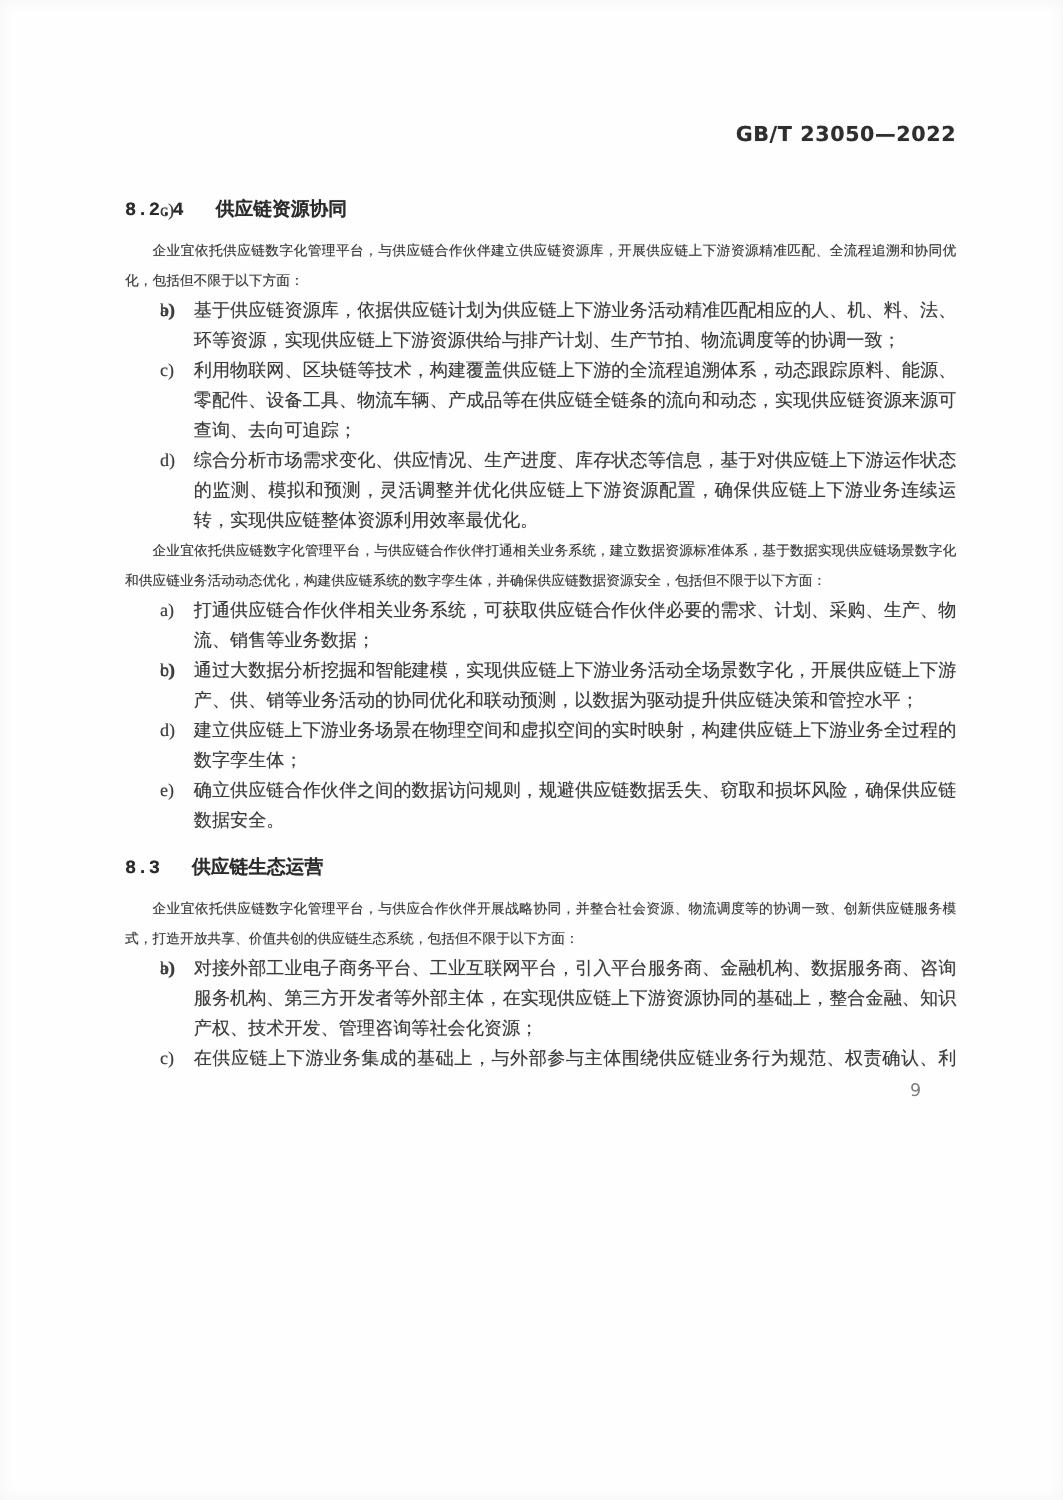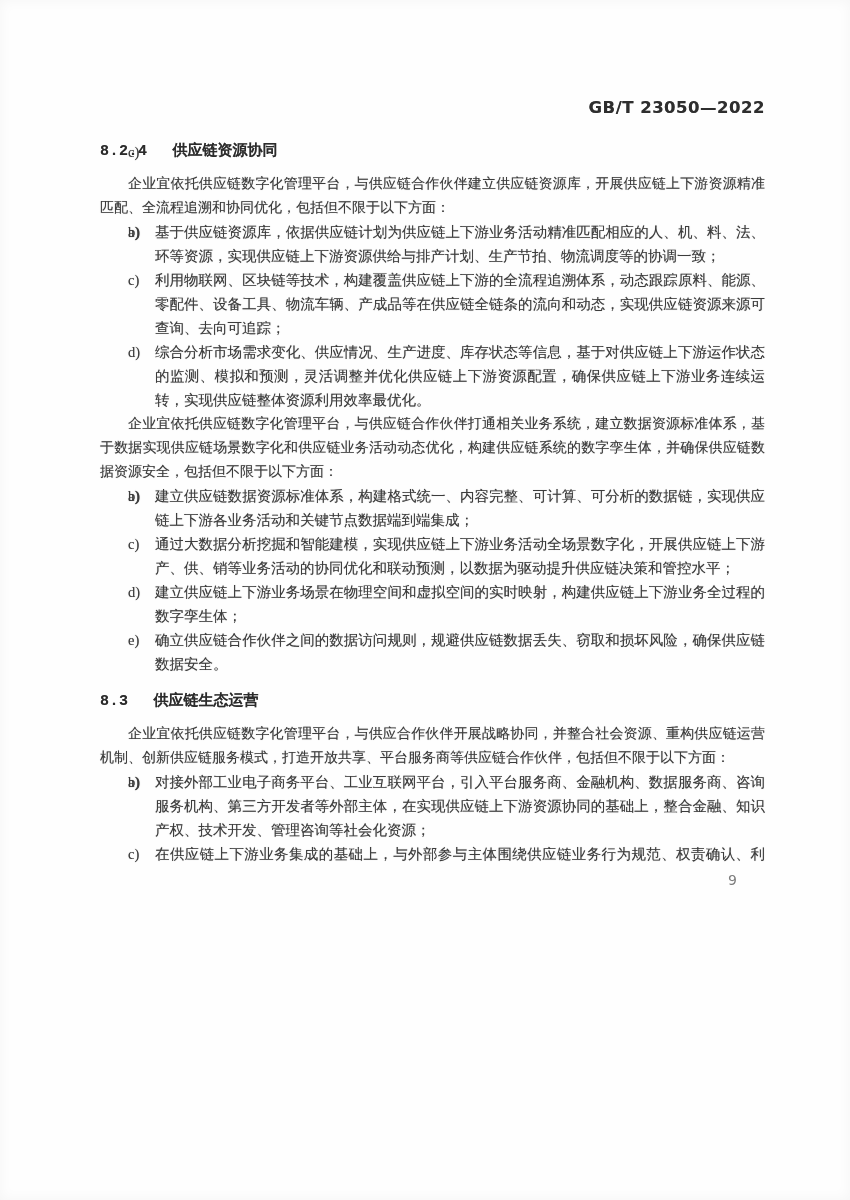--- a/index.html
+++ b/index.html
@@ -18,31 +18,31 @@
   .content{
     position:absolute;
     left:100px;top:0;
     width:665px;
     padding-top:97px;
     color:#3c3c3c;
   }
   .doc-header{
     text-align:right;
     line-height:22px;
-    margin-bottom:21px;
+    margin-bottom:38px;
     font-family:"DejaVu Sans","Liberation Sans",sans-serif;
     font-weight:bold;
     font-size:16.5px;
     letter-spacing:0.5px;
     color:#2e2e2e;
     text-shadow:0 0 0.6px rgba(40,40,40,0.55);
   }
   .para{
     margin:0;
-    font-size:14px;
+    font-size:11px;
     line-height:24px;
     text-align:justify;
     text-justify:inter-character;
     text-indent:2em;
     text-shadow:0 0 0.7px rgba(50,50,50,0.5);
   }
   .list-item{
     position:relative;
     padding-left:55px;
     font-size:14.5px;
@@ -119,25 +119,25 @@
     <div class="list-item">
       <span class="li-label">d)</span>
       <span>综合分析市场需求变化、供应情况、生产进度、库存状态等信息，基于对供应链上下游运作状态的监测、模拟和预测，灵活调整并优化供应链上下游资源配置，确保供应链上下游业务连续运转，实现供应链整体资源利用效率最优化。</span>
     </div>
 
 
     <p class="para">企业宜依托供应链数字化管理平台，与供应链合作伙伴打通相关业务系统，建立数据资源标准体系，基于数据实现供应链场景数字化和供应链业务活动动态优化，构建供应链系统的数字孪生体，并确保供应链数据资源安全，包括但不限于以下方面：</p>
 
     <div class="list-item">
       <span class="li-label">a)</span>
+      <span>打通供应链合作伙伴相关业务系统，可获取供应链合作伙伴必要的需求、计划、采购、生产、物流、销售等业务数据；</span>
     </div>
 
     <div class="list-item">
       <span class="li-label">b)</span>
-      <span>建立供应链数据资源标准体系，构建格式统一、内容完整、可计算、可分析的数据链，实现供应链上下游各业务活动和关键节点数据端到端集成；</span>
     </div>
 
     <div class="list-item">
       <span class="li-label">c)</span>
       <span>通过大数据分析挖掘和智能建模，实现供应链上下游业务活动全场景数字化，开展供应链上下游产、供、销等业务活动的协同优化和联动预测，以数据为驱动提升供应链决策和管控水平；</span>
     </div>
 
     <div class="list-item">
       <span class="li-label">d)</span>
       <span>建立供应链上下游业务场景在物理空间和虚拟空间的实时映射，构建供应链上下游业务全过程的数字孪生体；</span>
@@ -146,21 +146,21 @@
     <div class="list-item">
       <span class="li-label">e)</span>
       <span>确立供应链合作伙伴之间的数据访问规则，规避供应链数据丢失、窃取和损坏风险，确保供应链数据安全。</span>
     </div>
 
     <h2 class="sec-heading">
       <span class="sec-num">8.3</span>
       <span>供应链生态运营</span>
     </h2>
 
-    <p class="para">企业宜依托供应链数字化管理平台，与供应合作伙伴开展战略协同，并整合社会资源、重构供应链运营机制、创新供应链服务模式，打造开放共享、平台服务商等供应链合作伙伴，包括但不限于以下方面：</p>
+    <p class="para">企业宜依托供应链数字化管理平台，与供应合作伙伴开展战略协同，并整合社会资源、物流调度等的协调一致、创新供应链服务模式，打造开放共享、价值共创的供应链生态系统，包括但不限于以下方面：</p>
 
     <div class="list-item">
       <span class="li-label">a)</span>
     </div>
 
     <div class="list-item">
       <span class="li-label">b)</span>
       <span>对接外部工业电子商务平台、工业互联网平台，引入平台服务商、金融机构、数据服务商、咨询服务机构、第三方开发者等外部主体，在实现供应链上下游资源协同的基础上，整合金融、知识产权、技术开发、管理咨询等社会化资源；</span>
     </div>
 

